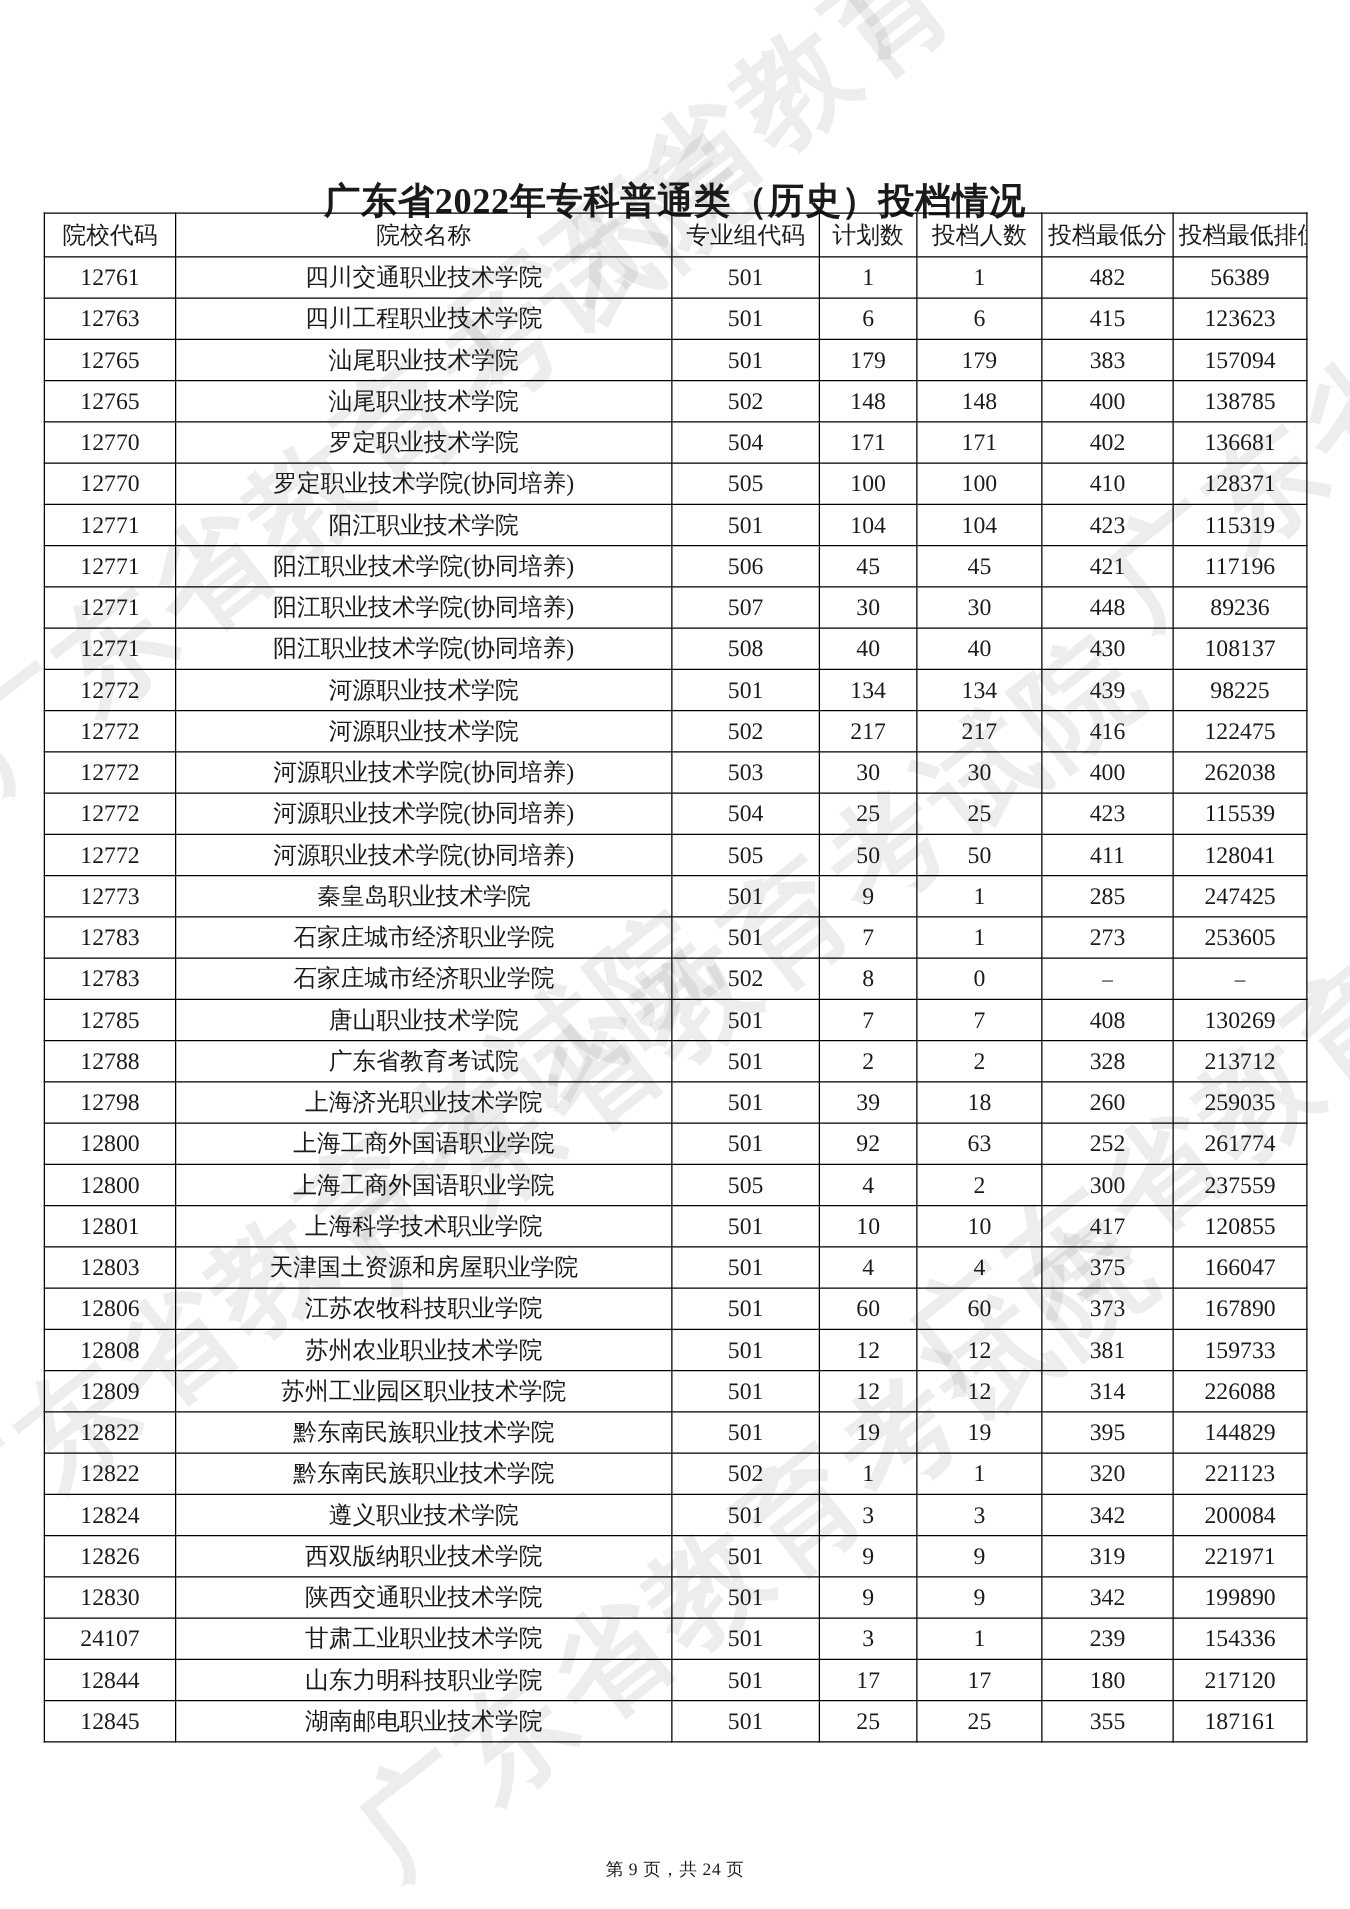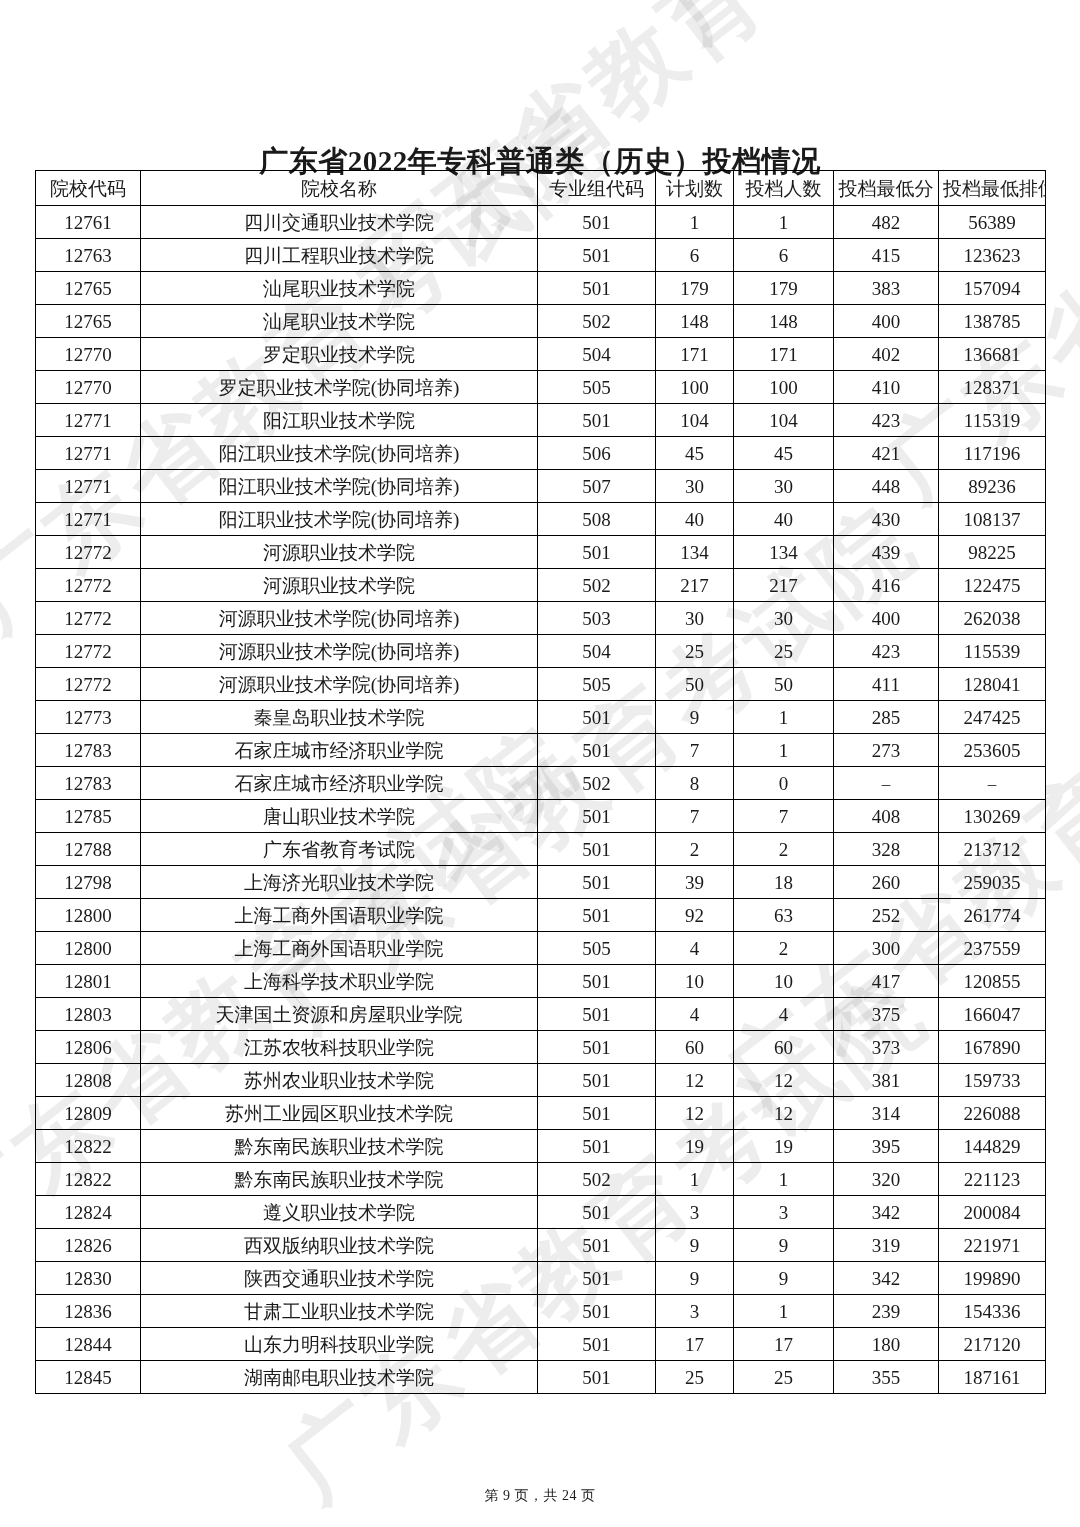--- a/index.html
+++ b/index.html
@@ -445,21 +445,21 @@
           <tr>
             <td>12830</td>
             <td class="name-cell">陕西交通职业技术学院</td>
             <td>501</td>
             <td>9</td>
             <td>9</td>
             <td>342</td>
             <td>199890</td>
           </tr>
           <tr>
-            <td>12836</td>
+            <td>24107</td>
             <td class="name-cell">甘肃工业职业技术学院</td>
             <td>501</td>
             <td>3</td>
             <td>1</td>
             <td>239</td>
             <td>154336</td>
           </tr>
           <tr>
             <td>12844</td>
             <td class="name-cell">山东力明科技职业学院</td>

